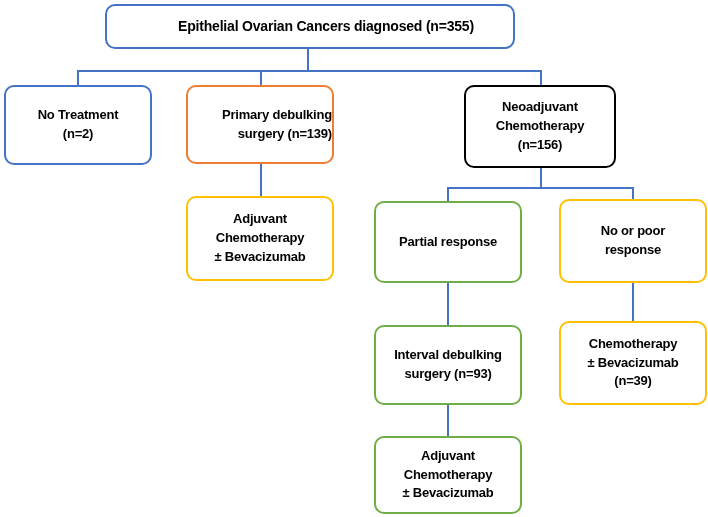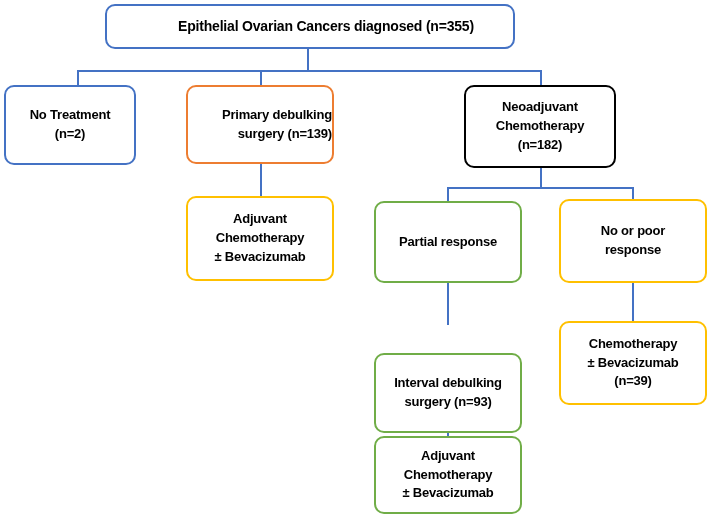--- a/index.html
+++ b/index.html
@@ -72,52 +72,52 @@
   <div class="conn v" style="left:447px; top:283px; height:42px;"></div>
 
   <div class="conn v" style="left:632px; top:283px; height:39px;"></div>
 
   <div class="conn v" style="left:447px; top:400px; height:36px;"></div>
 
   <div class="node big" style="left:105px; top:4px; width:410px; height:45px; border-color:#4472C4;padding-left:32px;">
     <span class="ln">Epithelial Ovarian Cancers diagnosed (n=355)</span>
   </div>
 
-  <div class="node" style="left:4px; top:85px; width:132px; height:80px; border-color:#4472C4;">
+  <div class="node" style="left:4px; top:85px; width:148px; height:80px; border-color:#4472C4;">
     <span class="ln">No Treatment</span>
     <span class="ln">(n=2)</span>
   </div>
 
   <div class="node" style="left:186px; top:85px; width:148px; height:79px; border-color:#ED7D31;align-items:flex-end;">
     <span class="ln">Primary debulking</span>
     <span class="ln">surgery (n=139)</span>
   </div>
 
   <div class="node" style="left:464px; top:85px; width:152px; height:83px; border-color:#000000; border-width:2.5px;">
     <span class="ln">Neoadjuvant</span>
     <span class="ln">Chemotherapy</span>
-    <span class="ln">(n=182)</span>
+    <span class="ln">(n=156)</span>
   </div>
 
   <div class="node" style="left:186px; top:196px; width:148px; height:85px; border-color:#FFC000; border-width:2.5px;">
     <span class="ln">Adjuvant</span>
     <span class="ln">Chemotherapy</span>
     <span class="ln">± Bevacizumab</span>
   </div>
 
   <div class="node" style="left:374px; top:201px; width:148px; height:82px; border-color:#70AD47;">
     <span class="ln">Partial response</span>
   </div>
 
   <div class="node" style="left:559px; top:199px; width:148px; height:84px; border-color:#FFC000; border-width:2.5px;">
     <span class="ln">No or poor</span>
     <span class="ln">response</span>
   </div>
 
-  <div class="node" style="left:374px; top:325px; width:148px; height:80px; border-color:#70AD47;margin-top:28px;">
+  <div class="node" style="left:374px; top:325px; width:148px; height:80px; border-color:#70AD47;">
     <span class="ln">Interval debulking</span>
     <span class="ln">surgery  (n=93)</span>
   </div>
 
   <div class="node" style="left:559px; top:321px; width:148px; height:84px; border-color:#FFC000; border-width:2.5px;">
     <span class="ln">Chemotherapy</span>
     <span class="ln">± Bevacizumab</span>
     <span class="ln">(n=39)</span>
   </div>
 

